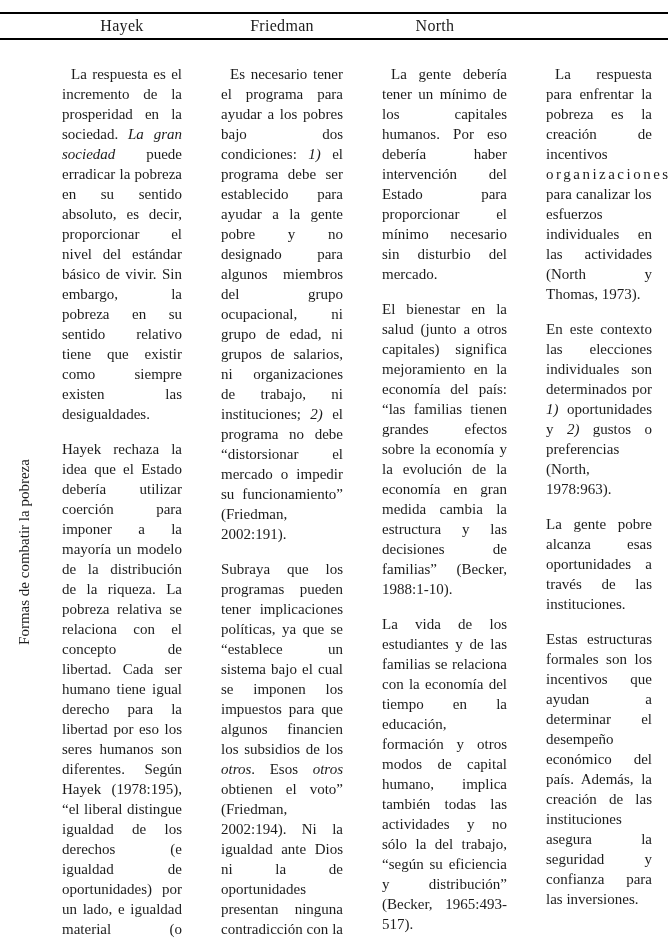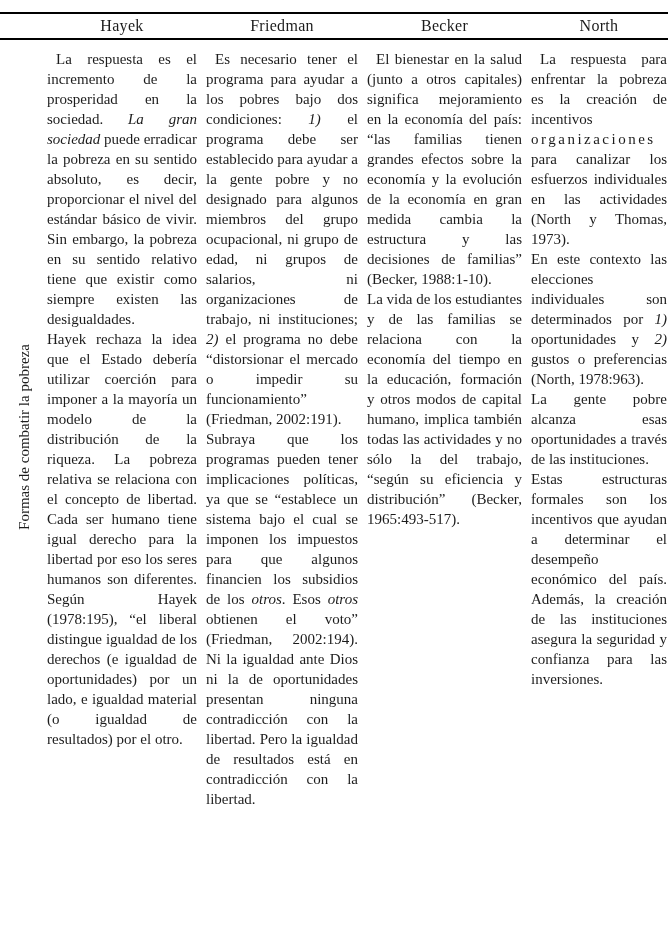--- a/index.html
+++ b/index.html
@@ -79,21 +79,21 @@
     line-height: 20px;
     text-align: justify;
     hyphens: auto;
     -webkit-hyphens: auto;
   }
   .col.c0 { width: 150px; margin-right: 9px; }
   .col.c1 { width: 152px; margin-right: 9px; }
   .col.c2 { width: 155px; margin-right: 9px; }
   .col.c3 { width: 136px; }
   .col p {
-    margin: 0;
+    margin: 15px;
     padding: 0;
     font-family: Liberation Serif, serif;
   }
   .col p:first-child {
     text-indent: 9px;
   }
   .run-italic { font-style: italic; }
   .run-spaced { letter-spacing: 2.5px; }
 </style>
 </head>
@@ -102,39 +102,39 @@
 <div class="page">
 
 
   <div class="table-wrap">
 
     <div class="rule"></div>
 
     <div class="header-row">
       <div class="header-cell hc0">Hayek</div>
       <div class="header-cell hc1">Friedman</div>
-      <div class="header-cell hc2">Becker</div>
       <div class="header-cell hc3">North</div>
     </div>
 
     <div class="rule"></div>
 
     <div class="body-row">
       <div class="side-cell">
         <span class="side-label">Formas de combatir la pobreza</span>
       </div>
       <div class="col c0">
           <p><span>La respuesta es el incremento de la prosperidad en la sociedad. </span><span class="run-italic">La gran sociedad</span><span> puede erradicar la pobreza en su sentido absoluto, es decir, proporcionar el nivel del estándar básico de vivir. Sin embargo, la pobreza en su sentido relativo tiene que existir como siempre existen las desigualdades.</span></p>
           <p><span>Hayek rechaza la idea que el Estado debería utilizar coerción para imponer a la mayoría un modelo de la distribución de la riqueza. La pobreza relativa se relaciona con el concepto de libertad. Cada ser humano tiene igual derecho para la libertad por eso los seres humanos son diferentes. Según Hayek (1978:195), “el liberal distingue igualdad de los derechos (e igualdad de oportunidades) por un lado, e igualdad material (o igualdad de resultados) por el otro.</span></p>
         </div>
       <div class="col c1">
           <p><span>Es necesario tener el programa para ayudar a los pobres bajo dos condiciones: </span><span class="run-italic">1)</span><span> el programa debe ser establecido para ayudar a la gente pobre y no designado para algunos miembros del grupo ocupacional, ni grupo de edad, ni grupos de salarios, ni organizaciones de trabajo, ni instituciones; </span><span class="run-italic">2)</span><span> el programa no debe “distorsionar el mercado o impedir su funcionamiento” (Friedman, 2002:191).</span></p>
           <p><span>Subraya que los programas pueden tener implicaciones políticas, ya que se “establece un sistema bajo el cual se imponen los impuestos para que algunos financien los subsidios de los </span><span class="run-italic">otros</span><span>. Esos </span><span class="run-italic">otros</span><span> obtienen el voto” (Friedman, 2002:194). Ni la igualdad ante Dios ni la de oportunidades presentan ninguna contradicción con la libertad. Pero la igualdad de resultados está en contradicción con la libertad.</span></p>
         </div>
       <div class="col c2">
+          <p><span>La gente debería tener un mínimo de los capitales humanos. Por eso debería haber intervención del Estado para proporcionar el mínimo necesario sin disturbio del mercado.</span></p>
           <p><span>El bienestar en la salud (junto a otros capitales) significa mejoramiento en la economía del país: “las familias tienen grandes efectos sobre la economía y la evolución de la economía en gran medida cambia la estructura y las decisiones de familias” (Becker, 1988:1-10).</span></p>
           <p><span>La vida de los estudiantes y de las familias se relaciona con la economía del tiempo en la educación, formación y otros modos de capital humano, implica también todas las actividades y no sólo la del trabajo, “según su eficiencia y distribución” (Becker, 1965:493-517).</span></p>
         </div>
       <div class="col c3">
           <p><span>La respuesta para enfrentar la pobreza es la creación de incentivos </span><span class="run-spaced">organizaciones</span><span> para canalizar los esfuerzos individuales en las actividades (North y Thomas, 1973).</span></p>
           <p><span>En este contexto las elecciones individuales son determinados por </span><span class="run-italic">1)</span><span> oportunidades y </span><span class="run-italic">2)</span><span> gustos o preferencias (North, 1978:963).</span></p>
           <p><span>La gente pobre alcanza esas oportunidades a través de las instituciones.</span></p>
           <p><span>Estas estructuras formales son los incentivos que ayudan a determinar el desempeño económico del país. Además, la creación de las instituciones asegura la seguridad y confianza para las inversiones.</span></p>
         </div>
     </div>

